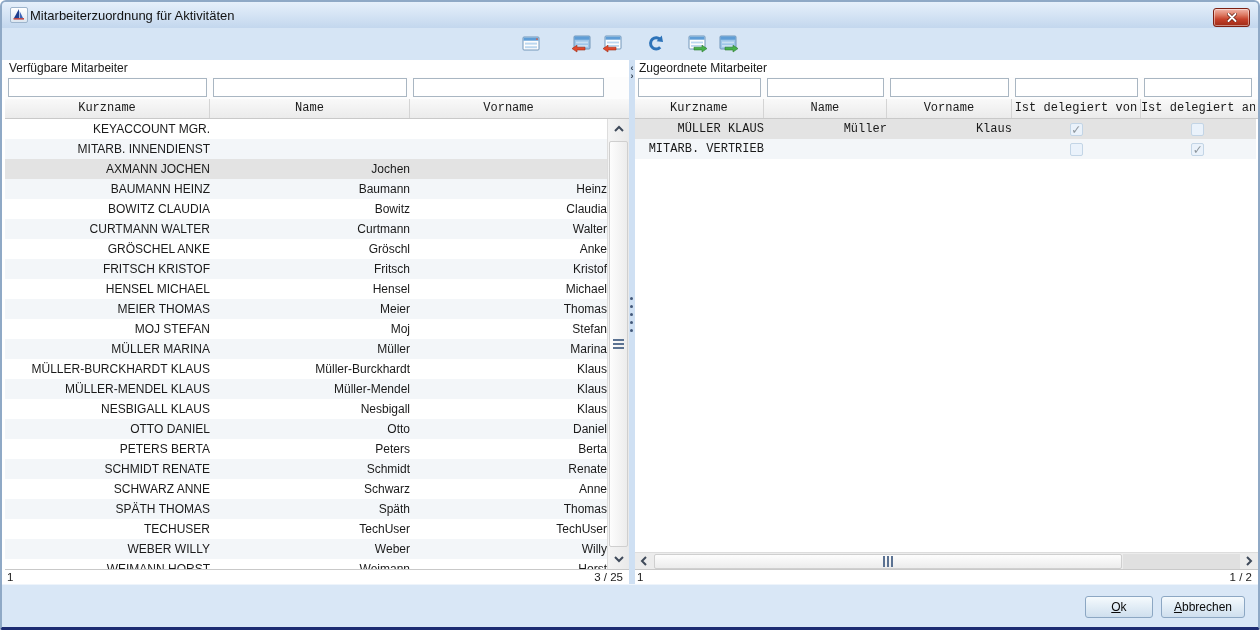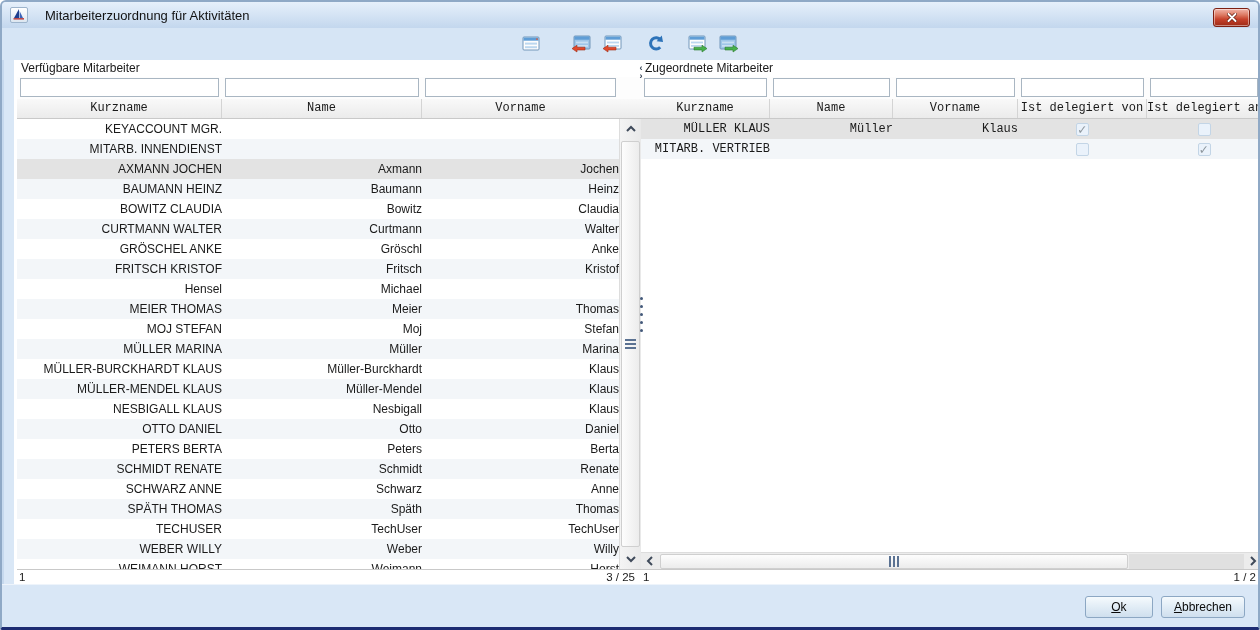--- a/index.html
+++ b/index.html
@@ -9,21 +9,21 @@
   .window {
     position:relative; width:1260px; height:630px;
     border:2px solid #8fa9c6; border-bottom:3px solid #1d2c72;
     border-radius:6px 6px 2px 2px;
     background:#d9e7f6; overflow:hidden;
     box-shadow: inset 0 0 0 2px #c6d9ee;
   }
 
   
   .titlebar {
-    height:26px; display:flex; align-items:center; gap:17px;
+    height:26px; display:flex; align-items:center; gap:2px;
     padding:0 10px 0 8px;
     background:linear-gradient(#e6f0fb, #c3d7ee);
     position:relative;
   }
   .app-icon { width:18px; height:16px; display:inline-block; background:linear-gradient(#fff,#dce6f0); border:1px solid #9db4cc; border-radius:2px; }
   .titlebar .title { font-size:13px; color:#121212; }
   .close-btn {
     position:absolute; right:8px; top:6px; width:37px; height:19px;
     border:1px solid #7e2012; border-radius:3px;
     background:linear-gradient(#f2b5aa, #dd7a63 35%, #c7422c 60%, #9d2a16);
@@ -34,21 +34,21 @@
   
   .toolbar {
     height:32px; background:#d6e5f5;
     display:flex; align-items:center; justify-content:center; gap:5px;
   }
   .tool-btn { width:26px; height:26px; border:none; background:transparent; display:flex; align-items:center; justify-content:center; cursor:pointer; }
   .tool-gap { width:14px; }
   .tool-gap-s { width:7px; }
 
   
-  .main { display:flex; height:524px; background:#fff;margin-left:12px; }
+  .main { display:flex; height:524px; background:#fff; }
   .panel { display:flex; flex-direction:column; height:100%; background:#fff; }
   .panel.left  { width:628px; padding-left:3px; }
   .panel.right { width:740px; }
 
   .caption { height:17px; line-height:17px; padding-left:4px; font-size:12px; background:#fff; }
 
   .filters { display:grid; height:22px; background:#fdfdfd; }
   .panel.left  .filters { grid-template-columns:205px 200px 197px; }
   .panel.right .filters { grid-template-columns:129px 123px 125px 129px 114px; }
   .filter-cell { padding:1px 3px; }
@@ -228,21 +228,20 @@
               <div class="cell"></div>
               <div class="cell"></div>
             </div>
             <div class="trow">
               <div class="cell">MITARB. INNENDIENST</div>
               <div class="cell"></div>
               <div class="cell"></div>
             </div>
             <div class="trow sel">
               <div class="cell">AXMANN JOCHEN</div>
-              <div class="cell">Axmann</div>
               <div class="cell">Jochen</div>
             </div>
             <div class="trow">
               <div class="cell">BAUMANN HEINZ</div>
               <div class="cell">Baumann</div>
               <div class="cell">Heinz</div>
             </div>
             <div class="trow">
               <div class="cell">BOWITZ CLAUDIA</div>
               <div class="cell">Bowitz</div>
@@ -257,20 +256,21 @@
               <div class="cell">GRÖSCHEL ANKE</div>
               <div class="cell">Gröschl</div>
               <div class="cell">Anke</div>
             </div>
             <div class="trow">
               <div class="cell">FRITSCH KRISTOF</div>
               <div class="cell">Fritsch</div>
               <div class="cell">Kristof</div>
             </div>
             <div class="trow">
+              <div class="cell">HENSEL MICHAEL</div>
               <div class="cell">Hensel</div>
               <div class="cell">Michael</div>
             </div>
             <div class="trow">
               <div class="cell">MEIER THOMAS</div>
               <div class="cell">Meier</div>
               <div class="cell">Thomas</div>
             </div>
             <div class="trow">
               <div class="cell">MOJ STEFAN</div>

